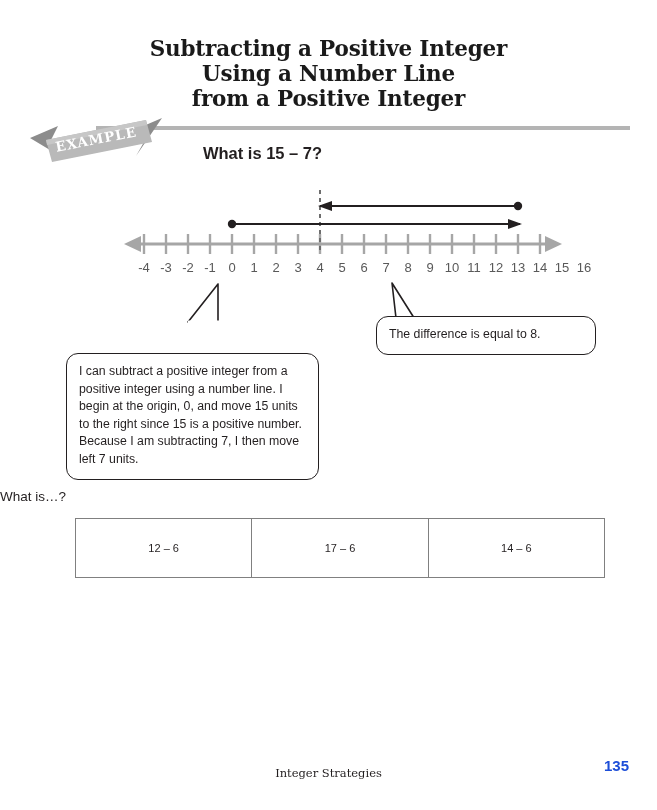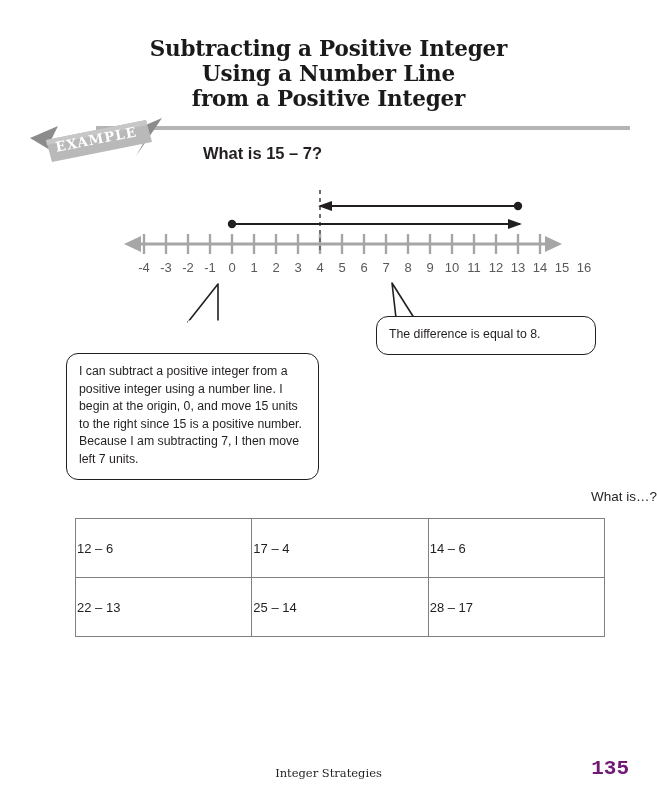--- a/index.html
+++ b/index.html
@@ -117,61 +117,61 @@
   #callout-right .bubble { left: 6px; top: 38px; width: 220px; }
   #callout-right .tail { left: 0px; top: 0px; }
   #callout-right .bubble .line { display: block; }
 
   
   #practice-prompt {
     position: absolute;
     left: 0;
     top: 489px;
     width: 657px;
-    text-align: right;
+    text-align: left;
     font-size: 13.5px;
     color: #231f20;
   }
   #practice-table {
     position: absolute;
     left: 75px;
     top: 518px;
     width: 530px;
     border-collapse: collapse;
     table-layout: fixed;
   }
   #practice-table td {
     border: 1.7px solid #808080;
     height: 56px;
-    text-align: left;
+    text-align: center;
     vertical-align: middle;
-    font-size: 13px;
+    font-size: 11px;
     color: #231f20;
   }
 
   
   #footer-title {
     position: absolute;
     left: 0;
     top: 766px;
     width: 657px;
     text-align: center;
     font-family: "DejaVu Serif", serif;
     font-weight: normal;
     font-size: 11.5px;
     color: #231f20;
   }
   #footer-pagenum {
     position: absolute;
     right: 28px;
     top: 757px;
-    font-family: Liberation Mono, monospace;
-    font-weight: bold;
-    font-size: 21px;
-    color: #701a75;
+    font-family: Liberation Sans, sans-serif;
+    font-weight: bold;
+    font-size: 15px;
+    color: #1d4ed8;
   }
 </style>
 </head>
 <body>
 
 <div id="page-title">
   <span class="tline">Subtracting a Positive Integer</span>
   <span class="tline">Using a Number Line</span>
   <span class="tline">from a Positive Integer</span>
 </div>
@@ -279,25 +279,20 @@
   <div class="bubble">
     <span class="line">The difference is equal to 8.</span>
   </div>
 </div>
 
 <div id="practice-prompt">What is…?</div>
 <table id="practice-table">
   <tbody id="practice-table-body">
       <tr>
         <td>12 – 6</td>
-        <td>17 – 4</td>
+        <td>17 – 6</td>
         <td>14 – 6</td>
-      </tr>
-      <tr>
-        <td>22 – 13</td>
-        <td>25 – 14</td>
-        <td>28 – 17</td>
       </tr>
     </tbody>
 </table>
 
 <div id="footer-title">Integer Strategies</div>
 <div id="footer-pagenum">135</div>
 
 </body></html>

